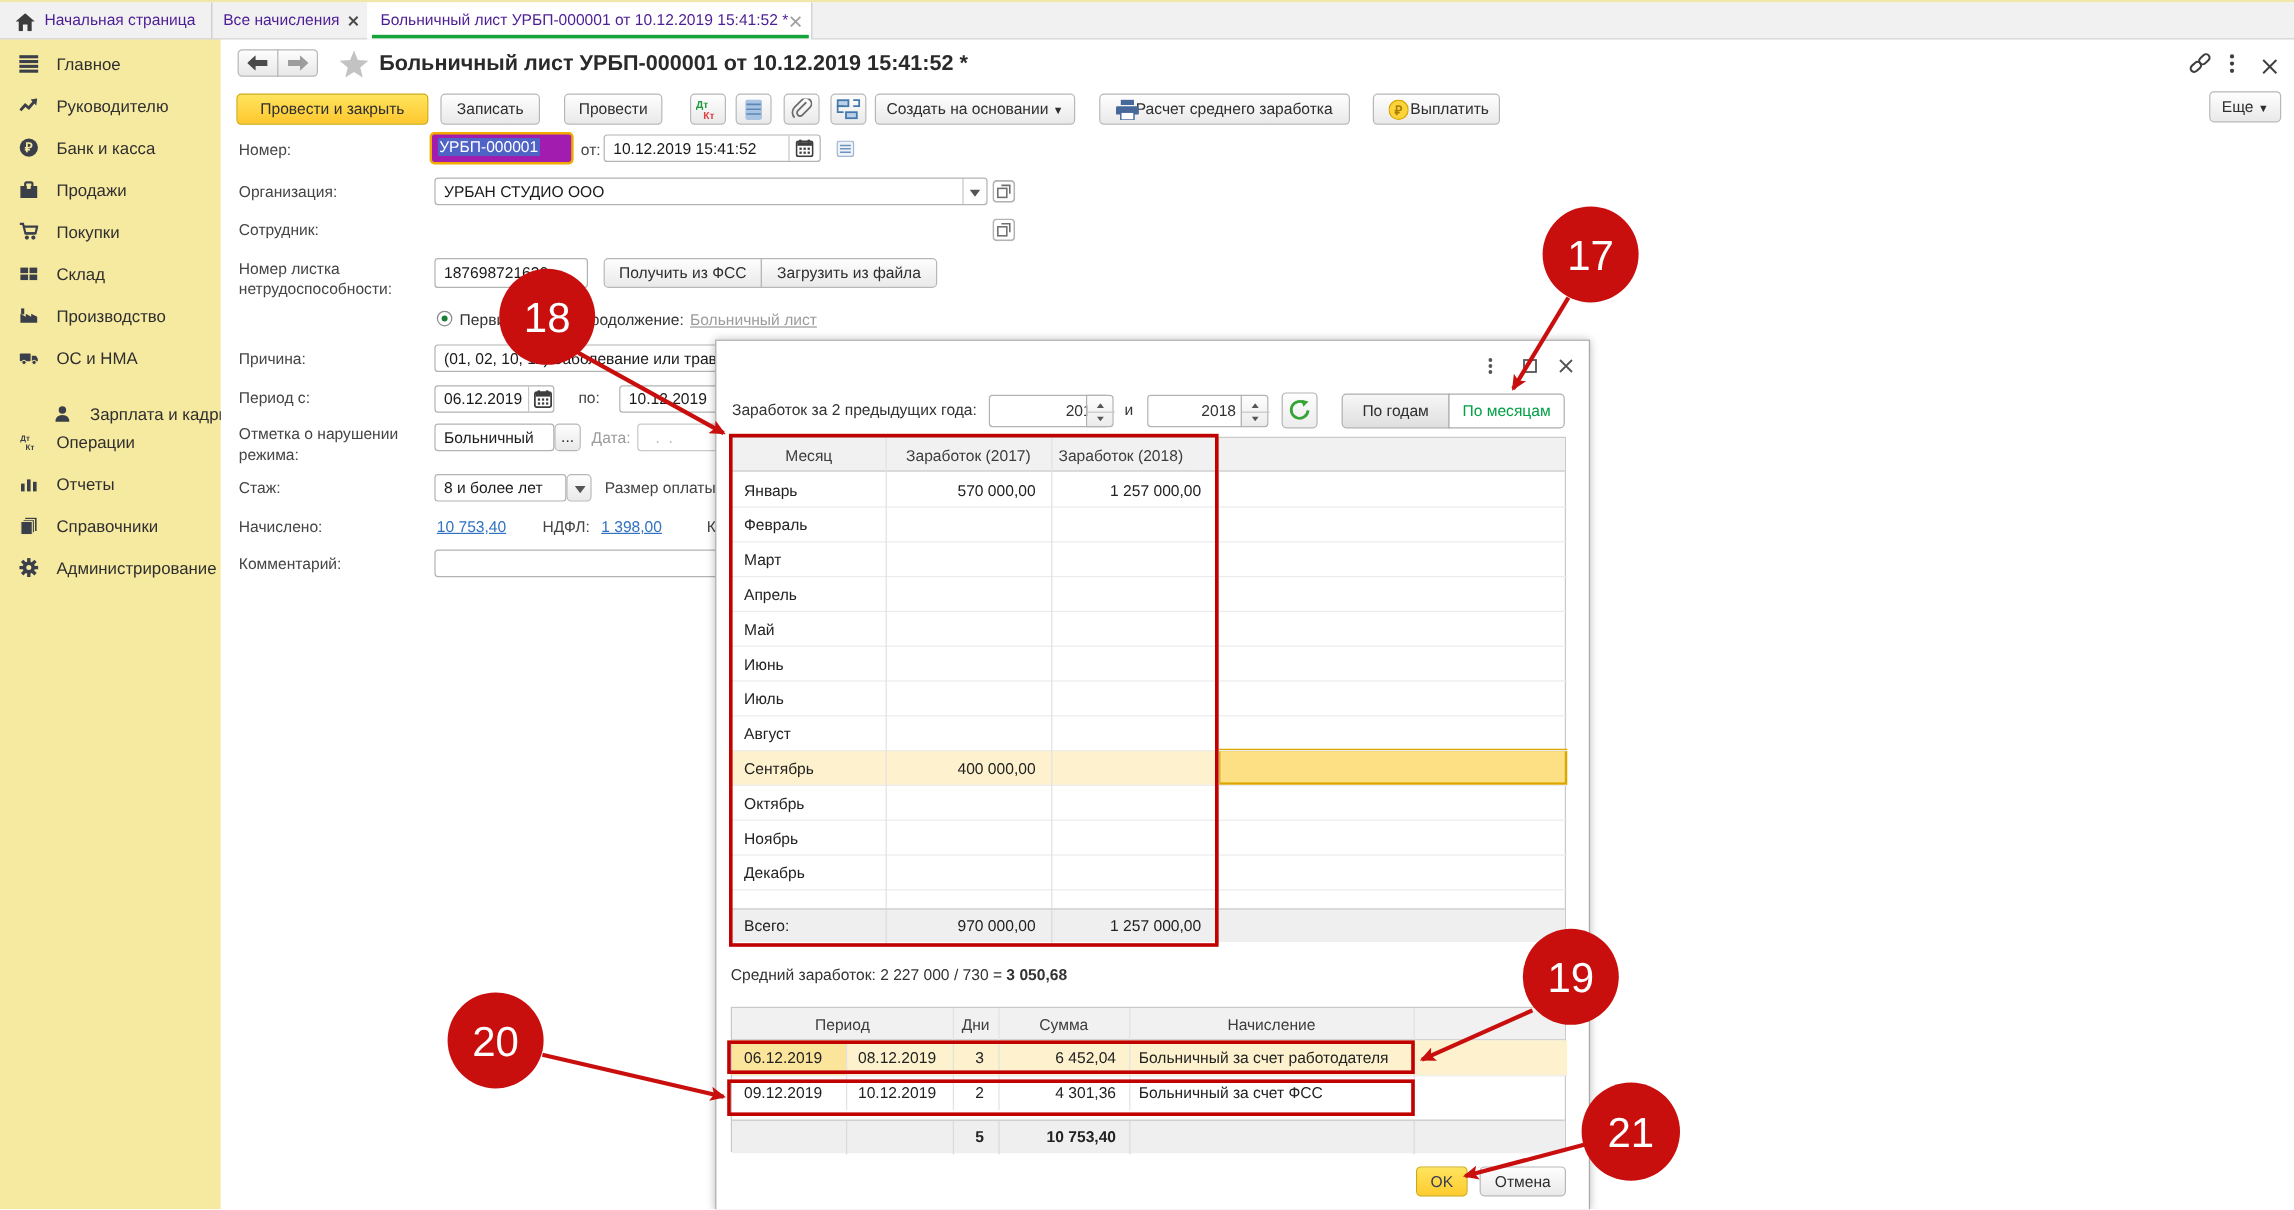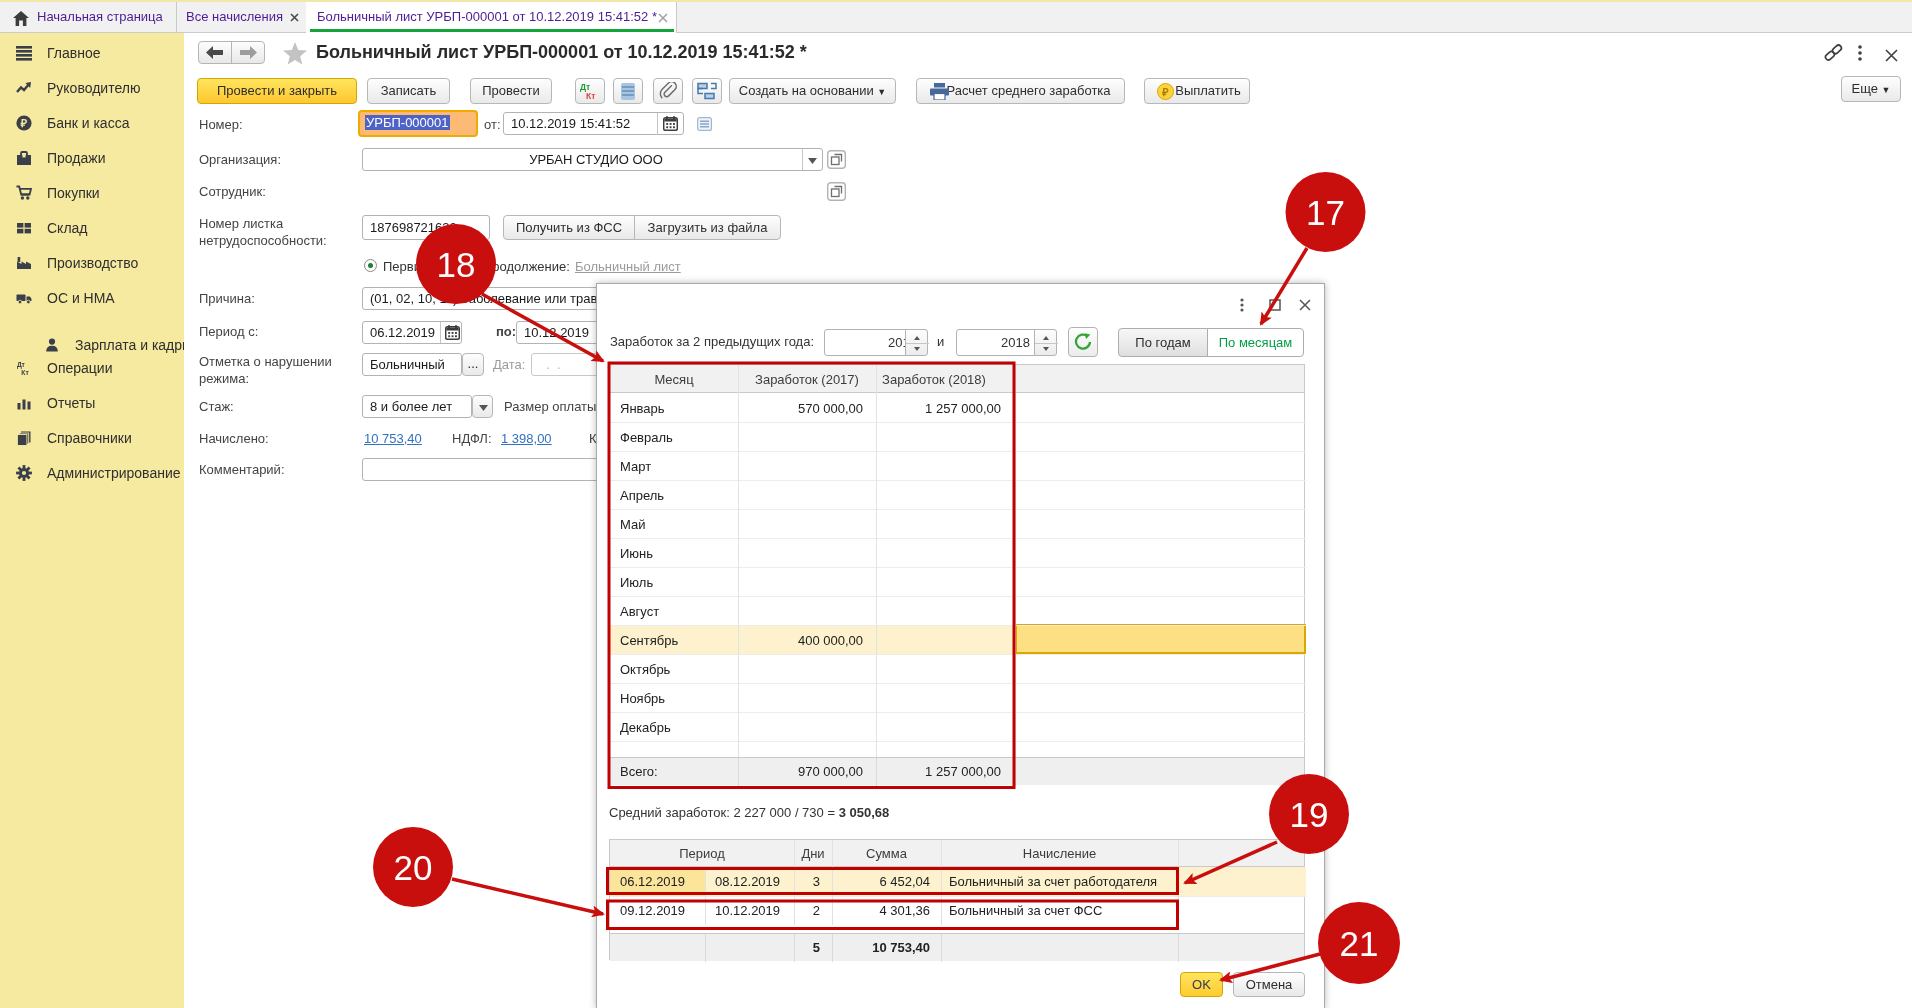--- a/index.html
+++ b/index.html
@@ -267,21 +267,21 @@
             <rect x="0" y="5.5" width="19" height="7" rx="1"></rect>
             <rect x="4" y="10.5" width="11" height="6.5" fill="#fff" stroke="#46689a" stroke-width="1.2"></rect>
           </g>
         </svg><span style="margin-left:16px;">Расчет среднего заработка</span></div>
     <div class="btn" style="left:960px;top:45px;width:106px;"><svg width="17" height="17" viewBox="0 0 17 17" style="position:absolute;left:12px;top:4px;">
           <circle cx="8.5" cy="8.5" r="8" fill="#fdd33c" stroke="#d8a800" stroke-width="1"></circle>
           <text x="8.5" y="12.6" font-size="11" font-weight="bold" fill="#a87f00" text-anchor="middle">₽</text>
         </svg><span style="margin-left:22px;">Выплатить</span></div>
 
     <div class="lbl" style="left:15px;top:84px;">Номер:</div>
-    <div class="abs" style="left:174px;top:77px;width:120px;height:27px;border:2px solid #f1ab00;border-radius:4px;background:#fdba74;">
+    <div class="abs" style="left:174px;top:77px;width:120px;height:27px;border:2px solid #f1ab00;border-radius:4px;background:#a21caf;">
         <span style="position:absolute;left:5px;top:3px;background:#4f63c6;color:#fff;font-size:13px;padding:0 1px;">УРБП-000001</span>
       </div>
     <div class="lbl" style="left:300px;top:84px;">от:</div>
     <div class="inp" style="left:319px;top:79px;width:181px;">10.12.2019 15:41:52</div>
     <span class="abs" style="left:473px;top:80px;width:1px;height:21px;background:#c6c6c6;"></span>
       <svg class="abs" style="left:479px;top:83px" width="15" height="15" viewBox="0 0 15 15">
         <rect x="0.7" y="1.8" width="13.6" height="12.5" rx="1.8" fill="none" stroke="#3d3d3d" stroke-width="1.5"></rect>
         <rect x="1.4" y="2.5" width="12.2" height="3" fill="#3d3d3d"></rect>
         <rect x="3" y="0.3" width="2" height="2.6" fill="#3d3d3d"></rect>
         <rect x="10" y="0.3" width="2" height="2.6" fill="#3d3d3d"></rect>
@@ -296,21 +296,21 @@
       </svg>
     <svg class="abs" style="left:513px;top:84px" width="15" height="14" viewBox="0 0 15 14">
         <rect x="0.6" y="0.6" width="13.8" height="12.8" rx="2" fill="#eef3f9" stroke="#a3b7d0" stroke-width="1.2"></rect>
         <g stroke="#6e93bd" stroke-width="1.2">
           <path d="M3 4.2 H12"></path>
           <path d="M3 7 H12"></path>
           <path d="M3 9.8 H12"></path>
         </g>
       </svg>
     <div class="lbl" style="left:15px;top:119px;">Организация:</div>
-    <div class="inp" style="left:178px;top:115px;width:461px;text-align:center;">УРБАН СТУДИО ООО<span style="position:absolute;right:19px;top:0;width:1px;height:21px;background:#c6c6c6;"></span><svg width="9" height="6" viewBox="0 0 9 6" style="position:absolute;right:5px;top:9px;">
+    <div class="inp" style="left:178px;top:115px;width:461px;">УРБАН СТУДИО ООО<span style="position:absolute;right:19px;top:0;width:1px;height:21px;background:#c6c6c6;"></span><svg width="9" height="6" viewBox="0 0 9 6" style="position:absolute;right:5px;top:9px;">
           <path d="M0 0 H9 L4.5 6 Z" fill="#555"></path>
         </svg></div>
     <svg class="abs" style="left:643px;top:117px" width="19" height="19" viewBox="0 0 19 19">
         <rect x="0.7" y="0.7" width="17.6" height="17.6" rx="3" fill="#fff" stroke="#b3b3b3" stroke-width="1.4"></rect>
         <g fill="none" stroke="#6f6f6f" stroke-width="1.3">
           <rect x="4.5" y="7" width="7.5" height="7.5"></rect>
           <path d="M7.5 4.5 H14.5 V11.5"></path>
         </g>
       </svg>
     <div class="lbl" style="left:15px;top:151px;">Сотрудник:</div>
@@ -345,21 +345,21 @@
         <rect x="10" y="0.3" width="2" height="2.6" fill="#3d3d3d"></rect>
         <g fill="#3d3d3d">
           <rect x="3.2" y="7" width="1.9" height="1.9"></rect>
           <rect x="6.6" y="7" width="1.9" height="1.9"></rect>
           <rect x="10" y="7" width="1.9" height="1.9"></rect>
           <rect x="3.2" y="10.3" width="1.9" height="1.9"></rect>
           <rect x="6.6" y="10.3" width="1.9" height="1.9"></rect>
           <rect x="10" y="10.3" width="1.9" height="1.9"></rect>
         </g>
       </svg>
-    <div class="lbl" style="left:312px;top:291px;font-weight:bold;">по:</div>
+    <div class="lbl" style="left:298px;top:291px;">по:</div>
     <div class="inp" style="left:332px;top:288px;width:100px;">10.12.2019</div>
     <div class="lbl" style="left:15px;top:321px;">Отметка о нарушении</div>
     <div class="lbl" style="left:15px;top:338px;">режима:</div>
     <div class="inp" style="left:178px;top:320px;width:100px;">Больничный</div>
     <div class="btn" style="left:278px;top:320px;width:22px;height:23px;line-height:19px;">...</div>
     <div class="lbl" style="left:309px;top:324px;color:#9b9b9b;">Дата:</div>
     <div class="inp" style="left:347px;top:320px;width:100px;color:#b5b5b5;border-color:#c9c9c9;">&nbsp;&nbsp;.&nbsp;&nbsp;.</div>
     <div class="lbl" style="left:15px;top:366px;">Стаж:</div>
     <div class="inp" style="left:178px;top:362px;width:110px;">8 и более лет</div>
     <div class="btn" style="left:288px;top:362px;width:21px;height:23px;">

